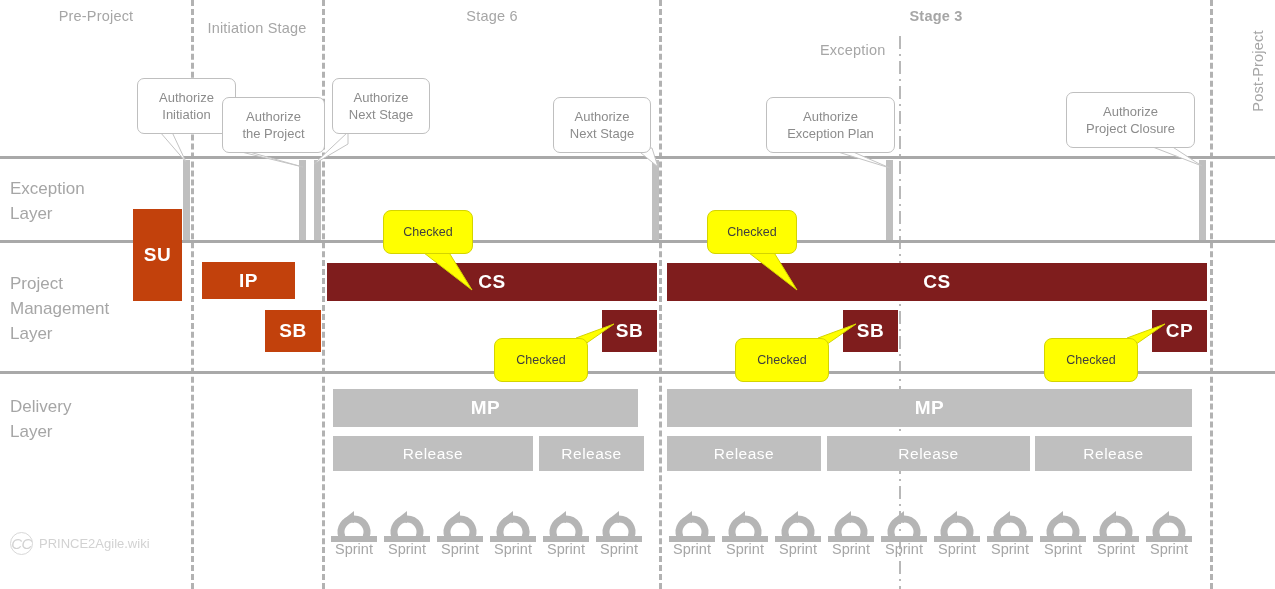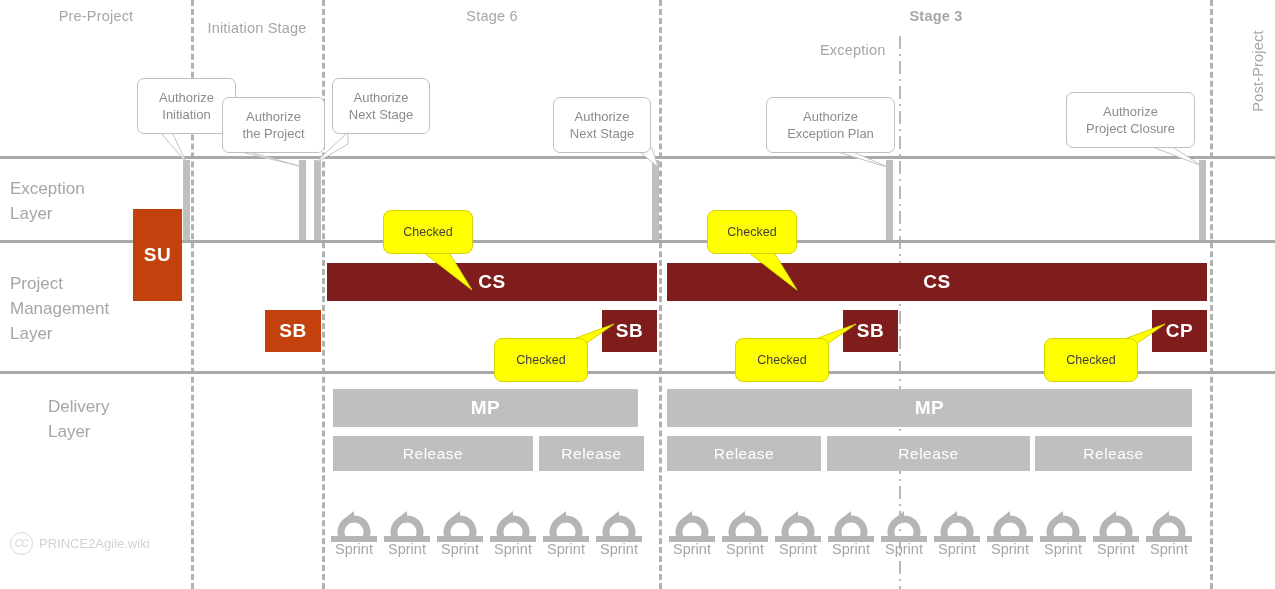--- a/index.html
+++ b/index.html
@@ -63,21 +63,21 @@
 
   
   .sprint{position:absolute;width:56px;text-align:center;}
   .sprint .glyph{display:block;height:46px;}
   .sprint .cap{display:block;color:#a6a6a6;font-size:14.5px;margin-top:-2px;}
 
   
   .cc{position:absolute;display:flex;align-items:center;gap:6px;color:#d2d2d2;font-size:13px;}
   .cc .ring{
     width:21px;height:21px;border:1.5px solid #d8d8d8;border-radius:50%;
-    display:flex;align-items:center;justify-content:center;font-size:10px;color:#d2d2d2;
+    display:flex;align-items:center;justify-content:center;font-size:15px;color:#d2d2d2;
     letter-spacing:-.5px;
     font-style:italic;
   }
 </style>
 </head>
 <body>
 
 <div id="stage">
 
   <div class="vdash" style="left:191px;height:589px;"></div>
@@ -98,21 +98,21 @@
   <div class="stage-label" style="left:187px;top:20px;width:140px;text-align:center;">Initiation Stage</div>
   <div class="stage-label" style="left:422px;top:8px;width:140px;">Stage 6</div>
   <div class="stage-label" style="left:866px;top:8px;width:140px;font-weight:bold;">Stage 3</div>
   <div class="stage-label vert" style="left:1250px;top:136px;width:130px;text-align:center;">Post-Project</div>
 
   <div class="layer-title" style="left:10px;top:176px;">Exception
 Layer</div>
   <div class="layer-title" style="left:10px;top:271px;">Project
 Management
 Layer</div>
-  <div class="layer-title" style="left:10px;top:394px;margin-left:38px;">Delivery
+  <div class="layer-title" style="left:10px;top:394px;">Delivery
 Layer</div>
 
   <div class="tick" style="left:183px;top:160px;height:80px;"></div>
   <div class="tick" style="left:299px;top:160px;height:80px;"></div>
   <div class="tick" style="left:314px;top:160px;height:80px;"></div>
   <div class="tick" style="left:652px;top:160px;height:80px;"></div>
   <div class="tick" style="left:886px;top:160px;height:80px;"></div>
   <div class="tick" style="left:1199px;top:160px;height:80px;"></div>
 
   <svg class="callout-tail" style="left:160px;top:128px;width:40px;height:40px;">
@@ -141,20 +141,21 @@
   <div class="callout" style="left:332px;top:78px;width:96px;height:54px;">Authorize
 Next Stage</div>
   <div class="callout" style="left:553px;top:97px;width:96px;height:54px;">Authorize
 Next Stage</div>
   <div class="callout" style="left:766px;top:97px;width:127px;height:54px;">Authorize
 Exception Plan</div>
   <div class="callout" style="left:1066px;top:92px;width:127px;height:54px;">Authorize
 Project Closure</div>
 
   <div class="box grey" style="left:133px;top:209px;width:49px;height:92px;">SU</div>
+  <div class="box grey" style="left:202px;top:262px;width:93px;height:37px;">IP</div>
   <div class="box grey" style="left:265px;top:310px;width:56px;height:42px;">SB</div>
   <div class="box blue" style="left:327px;top:263px;width:330px;height:38px;">CS</div>
   <div class="box blue" style="left:602px;top:310px;width:55px;height:42px;">SB</div>
   <div class="box blue" style="left:667px;top:263px;width:540px;height:38px;">CS</div>
   <div class="box blue" style="left:843px;top:310px;width:55px;height:42px;">SB</div>
   <div class="box blue" style="left:1152px;top:310px;width:55px;height:42px;">CP</div>
 
   <div class="box mp" style="left:333px;top:389px;width:305px;height:38px;">MP</div>
   <div class="box mp" style="left:667px;top:389px;width:525px;height:38px;">MP</div>
 

